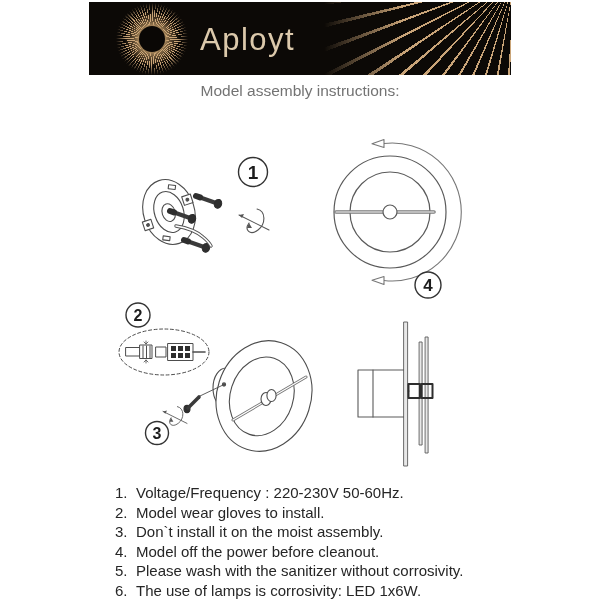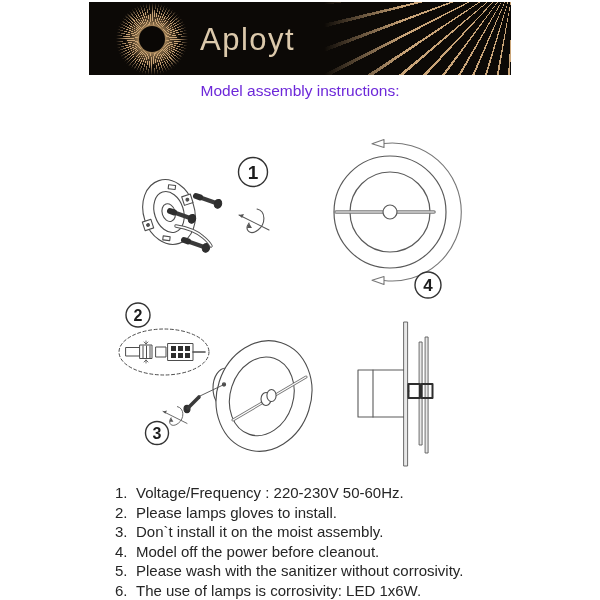--- a/index.html
+++ b/index.html
@@ -32,21 +32,21 @@
     color:#dcc9ab; font-weight:400;
   }
   .header-rays {
     position:absolute; top:0; right:0; width:195px; height:73px;
     background:repeating-conic-gradient(from 150deg at 102% -32%, #c9a478 0deg 1.1deg, transparent 1.1deg 6.6deg);
     -webkit-mask:linear-gradient(to left, #000 55%, transparent 96%);
             mask:linear-gradient(to left, #000 55%, transparent 96%);
   }
 
   
-  .title-block { position:absolute; left:0; top:81px; width:600px; text-align:center; color:#6d28d9; }
+  .title-block { position:absolute; left:0; top:81px; width:600px; text-align:center; color:#737373; }
   .title-line { font-size:15.5px; line-height:19px; }
 
   
   .diagram { position:absolute; left:0; top:125px; width:600px; height:355px; }
 
   
   .instructions { position:absolute; left:115px; top:483px; width:440px; color:#262626; }
   .li-row { display:flex; font-size:15px; line-height:19.5px; }
   .li-num { width:21px; flex:0 0 21px; }
   .li-txt { flex:1; }
@@ -193,21 +193,21 @@
     </g>
   </svg>
 
   <div class="instructions">
     <div class="li-row">
       <span class="li-num">1.</span>
       <span class="li-txt">Voltage/Frequency : 220-230V 50-60Hz.</span>
     </div>
     <div class="li-row">
       <span class="li-num">2.</span>
-      <span class="li-txt">Please lamps gloves to install.</span>
+      <span class="li-txt">Model wear gloves to install.</span>
     </div>
     <div class="li-row">
       <span class="li-num">3.</span>
       <span class="li-txt">Don`t install it on the moist assembly.</span>
     </div>
     <div class="li-row">
       <span class="li-num">4.</span>
       <span class="li-txt">Model off the power before cleanout.</span>
     </div>
     <div class="li-row">

